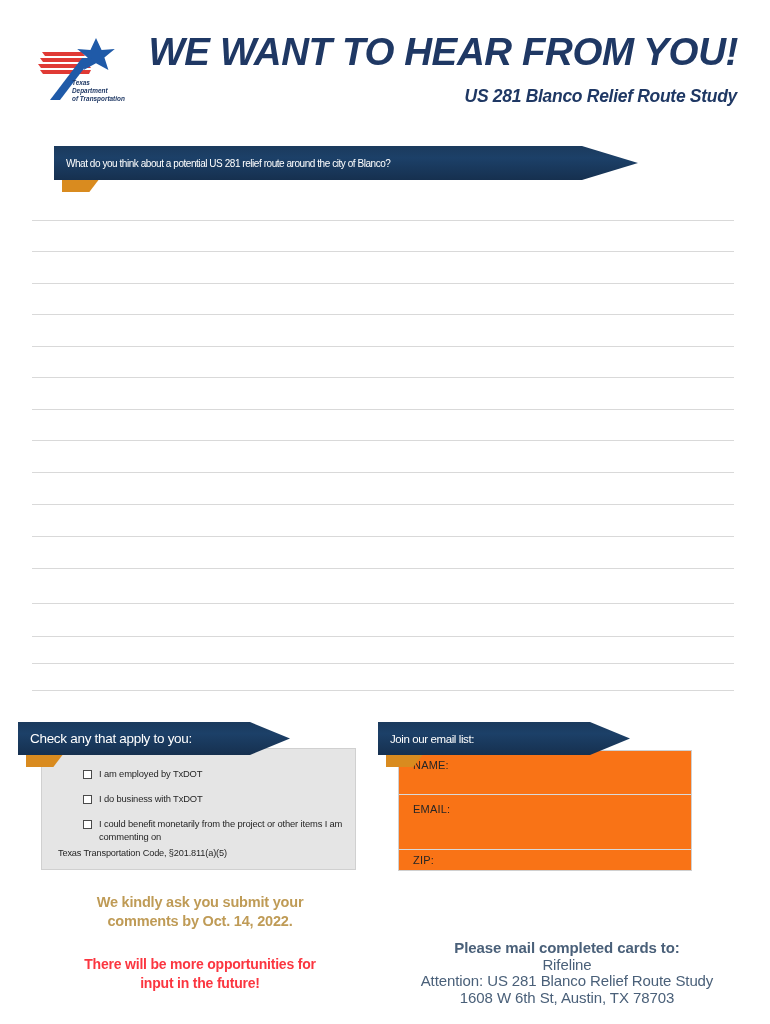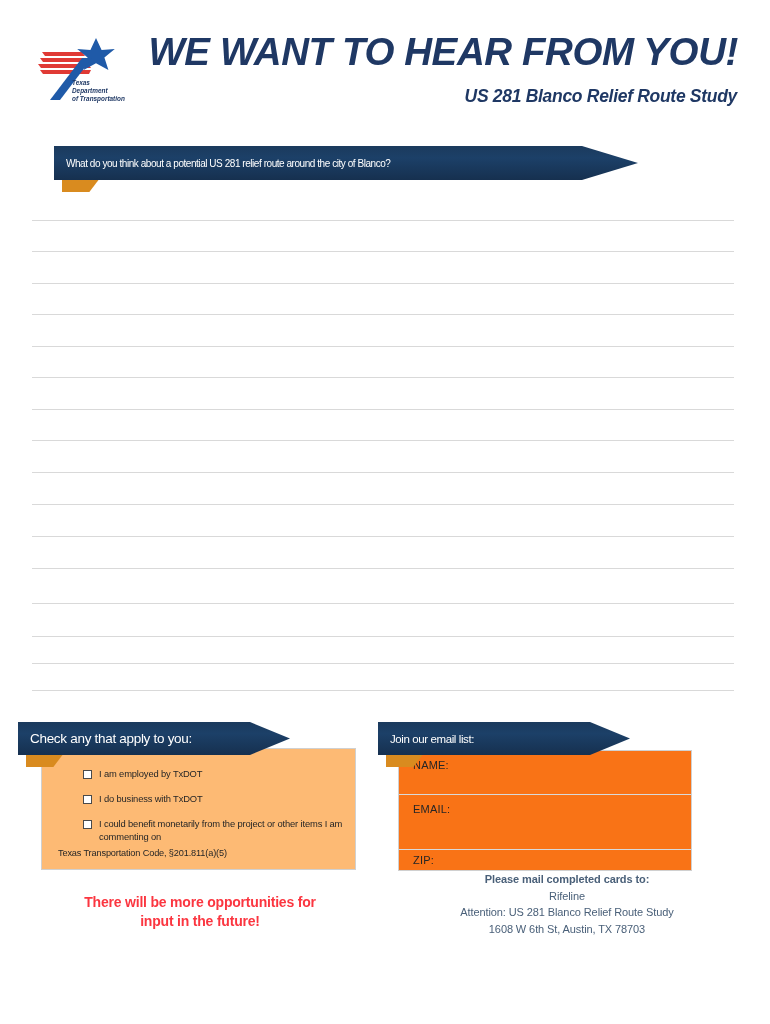--- a/index.html
+++ b/index.html
@@ -130,21 +130,21 @@
     font-size: 13.5px;
     letter-spacing: -0.3px;
     padding-left: 12px;
   }
 
   #check-box {
     position: absolute;
     left: 41px; top: 748px;
     width: 315px; height: 122px;
     border: 1px solid #d0d0d0;
-    background: #fdba74;
+    background: #e5e5e5;
     box-sizing: border-box;
   }
   .check-row {
     position: absolute;
     display: flex;
     align-items: flex-start;
     font-size: 9.4px;
     color: #262626;
     letter-spacing: -0.15px;
     line-height: 12.5px;
@@ -209,35 +209,35 @@
     text-align: center;
   }
   #deadline {
     font-size: 14.5px;
     font-weight: bold;
     color: #bf9b56;
     line-height: 19px;
     letter-spacing: -0.2px;
   }
   #future {
-    margin-top: 0;
+    margin-top: 24px;
     font-size: 14px;
     font-weight: bold;
     color: #fb3640;
     line-height: 19px;
     letter-spacing: -0.2px;
   }
 
   #footer-right {
     position: absolute;
-    left: 398px; top: 871px;
+    left: 398px; top: 940px;
     width: 338px;
     text-align: center;
     color: #4a6079;
-    font-size: 11px;
+    font-size: 15px;
     line-height: 16.5px;
     letter-spacing: -0.1px;
   }
   #footer-right .b { font-weight: bold; }
   #mail-head { font-weight: bold; }
 </style>
 </head>
 <body>
 
 <div id="page">
@@ -332,20 +332,24 @@
     </div>
     <div id="row-email" class="field-row">
       <span>EMAIL:</span>
     </div>
     <div id="row-zip" class="field-row">
       <span>ZIP:</span>
     </div>
   </div>
 
   <div id="footer-left">
+    <div id="deadline">
+      <div>We kindly ask you submit your</div>
+      <div>comments by Oct. 14, 2022.</div>
+    </div>
     <div id="future">
       <div>There will be more opportunities for</div>
       <div>input in the future!</div>
     </div>
   </div>
 
   <div id="footer-right">
     <div id="mail-head">Please mail completed cards to:</div>
     <div>Rifeline</div>
     <div>Attention: US 281 Blanco Relief Route Study</div>

